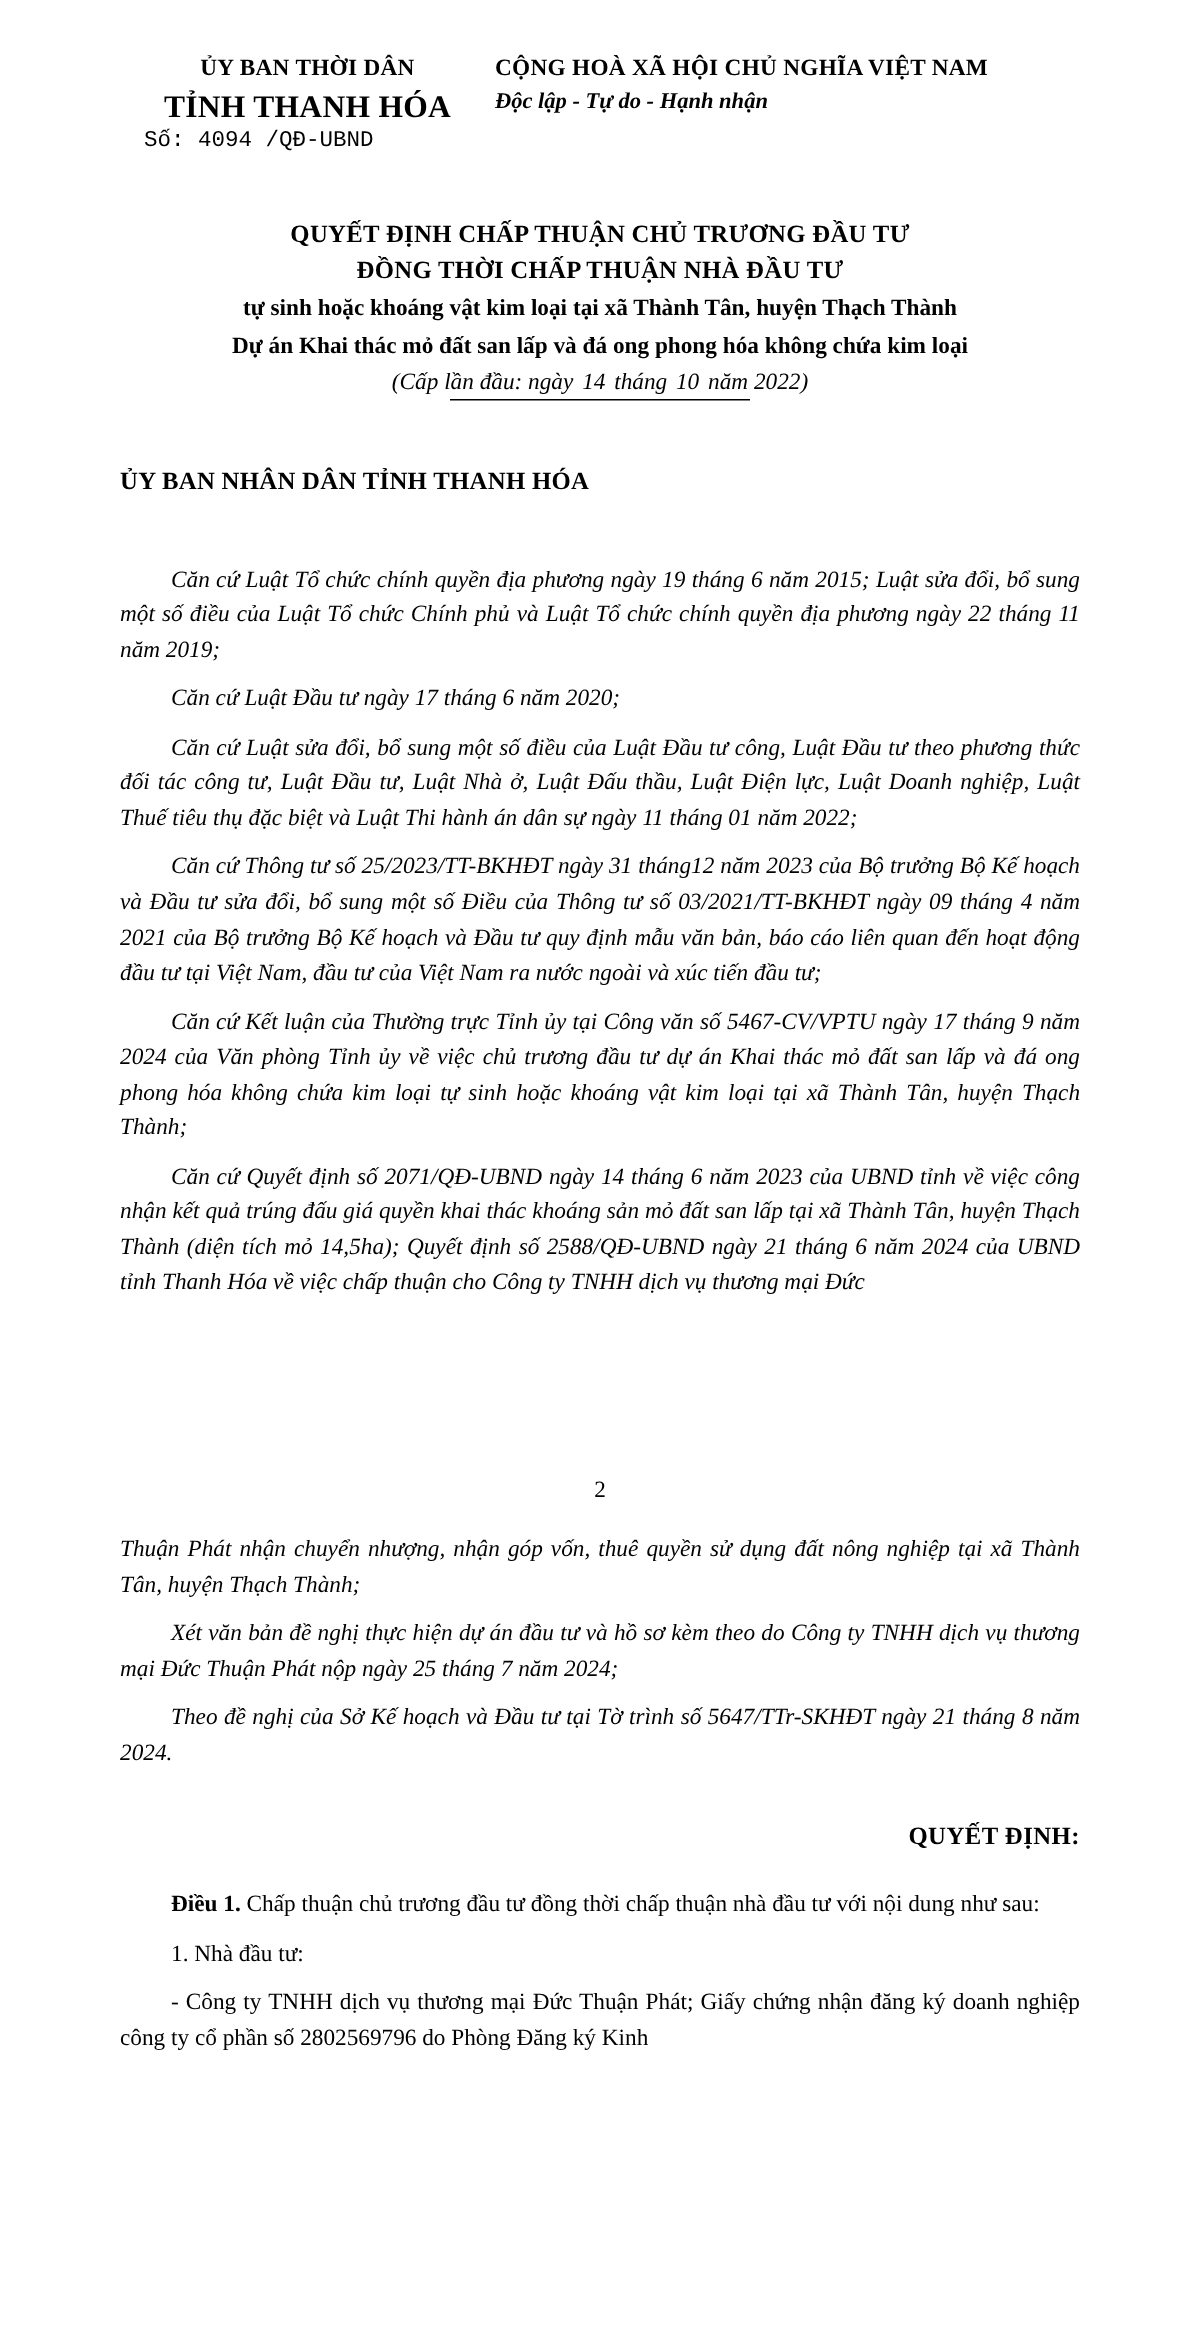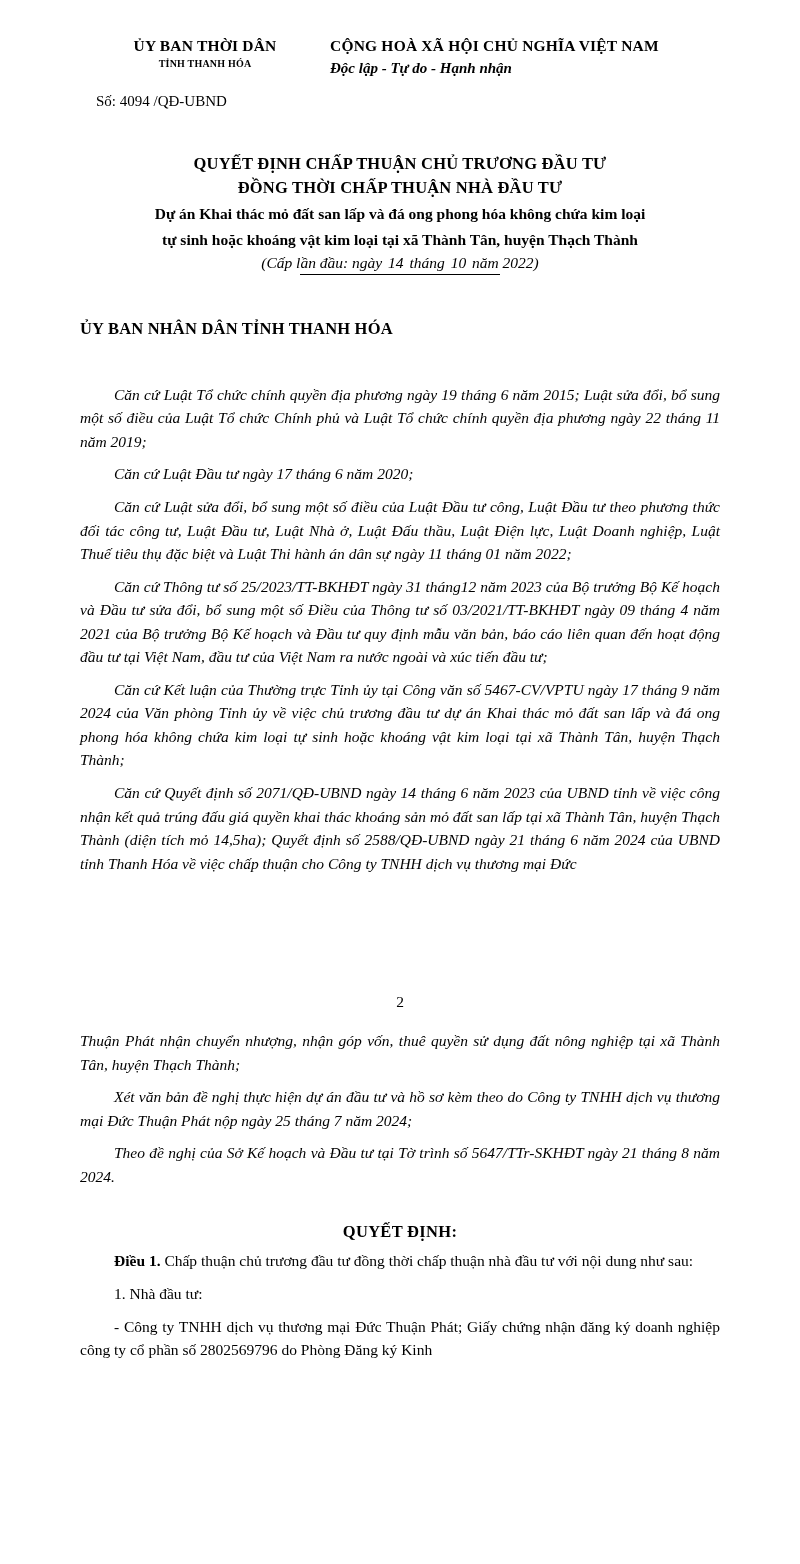--- a/index.html
+++ b/index.html
@@ -40,35 +40,36 @@
     text-align: left;
   }
   .hdr-line-1 {
     font-weight: bold;
     font-size: 15.5px;
     letter-spacing: 0.2px;
     line-height: 1.35;
   }
   .hdr-line-2 {
     font-weight: bold;
-    font-size: 10px;
+    font-size: 21px;
     letter-spacing: 0.2px;
     line-height: 1.35;
   }
   .hdr-sub {
     font-weight: bold;
     font-style: italic;
     font-size: 15px;
     line-height: 1.5;
   }
   .so-line {
     font-size: 15px;
-    margin-top: 14px;
+    margin-top: 0;
     padding-left: 16px;
     text-align: left;
+    font-family: Liberation Mono, monospace;
   }
 
   
   .title-block {
     margin-top: 42px;
     text-align: center;
   }
   .title-main {
     font-weight: bold;
     font-size: 16.5px;
@@ -121,26 +122,26 @@
   }
 
   
   .page-num {
     text-align: center;
     font-size: 15.5px;
     margin-top: 118px;
     margin-bottom: 18px;
   }
   .decide-head {
-    text-align: center;
+    text-align: right;
     font-weight: bold;
     font-size: 16.5px;
     letter-spacing: 0.3px;
     margin-top: 34px;
-    margin-bottom: 7px;
+    margin-bottom: 24px;
   }
   p.norm {
     font-size: 15.5px;
     line-height: 1.52;
     text-align: justify;
     margin: 0 0 9px 0;
     text-indent: 34px;
   }
   .b {
     font-weight: bold;
@@ -162,22 +163,22 @@
         <div class="hdr-line-1">CỘNG HOÀ XÃ HỘI CHỦ NGHĨA VIỆT NAM</div>
         <div class="hdr-sub">Độc lập - Tự do - Hạnh nhận</div>
       </div>
     </div>
 
     <div class="so-line">Số: 4094 /QĐ-UBND</div>
 
     <div class="title-block">
       <div class="title-main">QUYẾT ĐỊNH CHẤP THUẬN CHỦ TRƯƠNG ĐẦU TƯ</div>
       <div class="title-main">ĐỒNG THỜI CHẤP THUẬN NHÀ ĐẦU TƯ</div>
+      <div class="title-sub">tự sinh hoặc khoáng vật kim loại tại xã Thành Tân, huyện Thạch Thành</div>
       <div class="title-sub">Dự án Khai thác mỏ đất san lấp và đá ong phong hóa không chứa kim loại</div>
-      <div class="title-sub">tự sinh hoặc khoáng vật kim loại tại xã Thành Tân, huyện Thạch Thành</div>
       <div class="title-date">
         <span>(Cấp lần đầu: ngày</span>
         <span class="u">14</span>
         <span>tháng</span>
         <span class="u">10</span>
         <span>năm 2022)</span>
         <div class="date-underline"></div>
       </div>
     </div>
 

